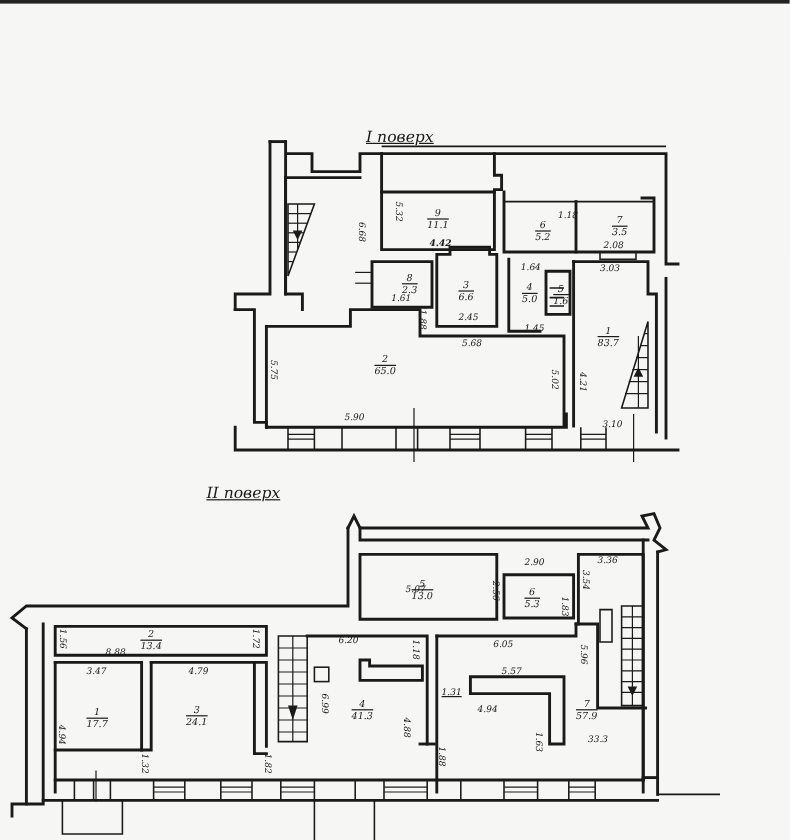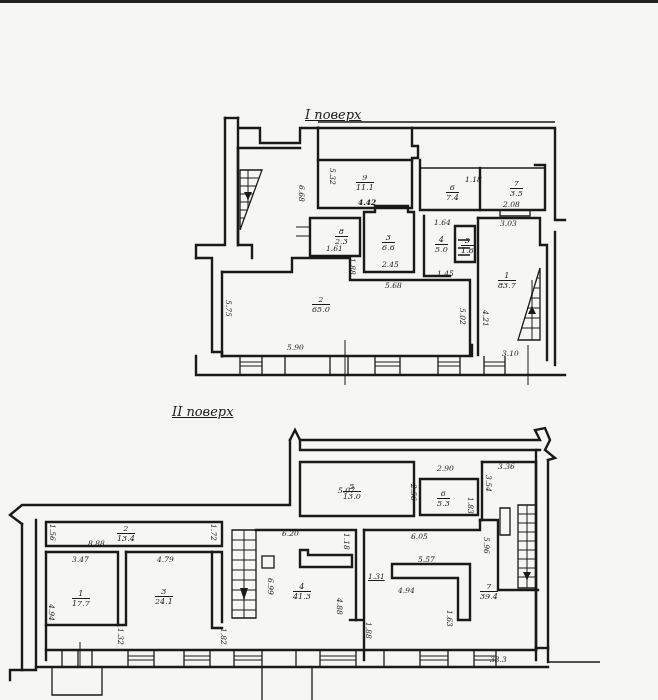--- a/index.html
+++ b/index.html
@@ -169,21 +169,21 @@
   <div class="lbl room" style="left:435px;top:236px;">
     <div class="num">4</div>
     <div class="area">5.0</div>
   </div>
   <div class="lbl room" style="left:461px;top:237px;">
     <div class="num">5</div>
     <div class="area">1.6</div>
   </div>
   <div class="lbl room" style="left:446px;top:184px;">
     <div class="num">6</div>
-    <div class="area">7.4</div>
+    <div class="area">5.2</div>
   </div>
   <div class="lbl room" style="left:510px;top:180px;">
     <div class="num">7</div>
     <div class="area">3.5</div>
   </div>
   <div class="lbl room" style="left:335px;top:228px;">
     <div class="num">8</div>
     <div class="area">2.3</div>
   </div>
   <div class="lbl room" style="left:356px;top:174px;">
@@ -228,21 +228,21 @@
   <div class="lbl room" style="left:343px;top:483px;">
     <div class="num">5</div>
     <div class="area">13.0</div>
   </div>
   <div class="lbl room" style="left:437px;top:490px;">
     <div class="num">6</div>
     <div class="area">5.3</div>
   </div>
   <div class="lbl room" style="left:480px;top:583px;">
     <div class="num">7</div>
-    <div class="area">39.4</div>
+    <div class="area">57.9</div>
   </div>
 
   <div class="lbl dim" style="left:338px;top:487px;">5.07</div>
   <div class="lbl dim vert" style="left:417px;top:484px;">2.56</div>
   <div class="lbl dim" style="left:437px;top:465px;">2.90</div>
   <div class="lbl dim vert" style="left:474px;top:497px;">1.83</div>
   <div class="lbl dim vert" style="left:492px;top:475px;">3.54</div>
   <div class="lbl dim" style="left:498px;top:463px;">3.36</div>
   <div class="lbl dim vert" style="left:56px;top:524px;">1.56</div>
   <div class="lbl dim" style="left:88px;top:540px;">8.88</div>
@@ -256,14 +256,14 @@
   <div class="lbl dim" style="left:368px;top:573px;text-decoration:underline;">1.31</div>
   <div class="lbl dim" style="left:398px;top:587px;">4.94</div>
   <div class="lbl dim vert" style="left:274px;top:578px;">6.99</div>
   <div class="lbl dim vert" style="left:343px;top:598px;">4.88</div>
   <div class="lbl dim vert" style="left:124px;top:628px;">1.32</div>
   <div class="lbl dim vert" style="left:227px;top:628px;">1.82</div>
   <div class="lbl dim vert" style="left:372px;top:622px;">1.88</div>
   <div class="lbl dim vert" style="left:490px;top:537px;">5.96</div>
   <div class="lbl dim vert" style="left:453px;top:610px;">1.63</div>
   <div class="lbl dim vert" style="left:55px;top:604px;">4.94</div>
-  <div class="lbl dim" style="left:490px;top:612px;margin-top:44px;">33.3</div>
+  <div class="lbl dim" style="left:490px;top:612px;">33.3</div>
 </div>
 
 </body></html>

